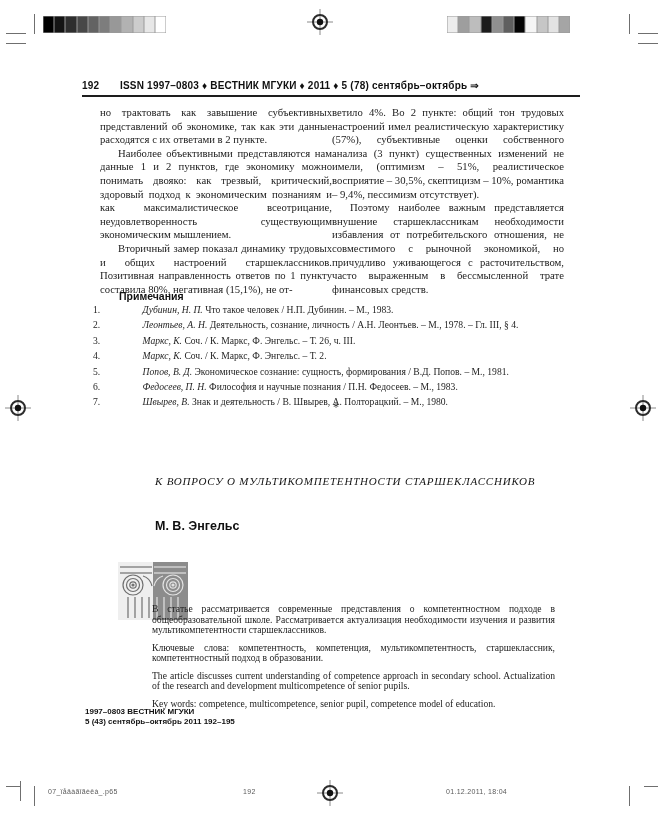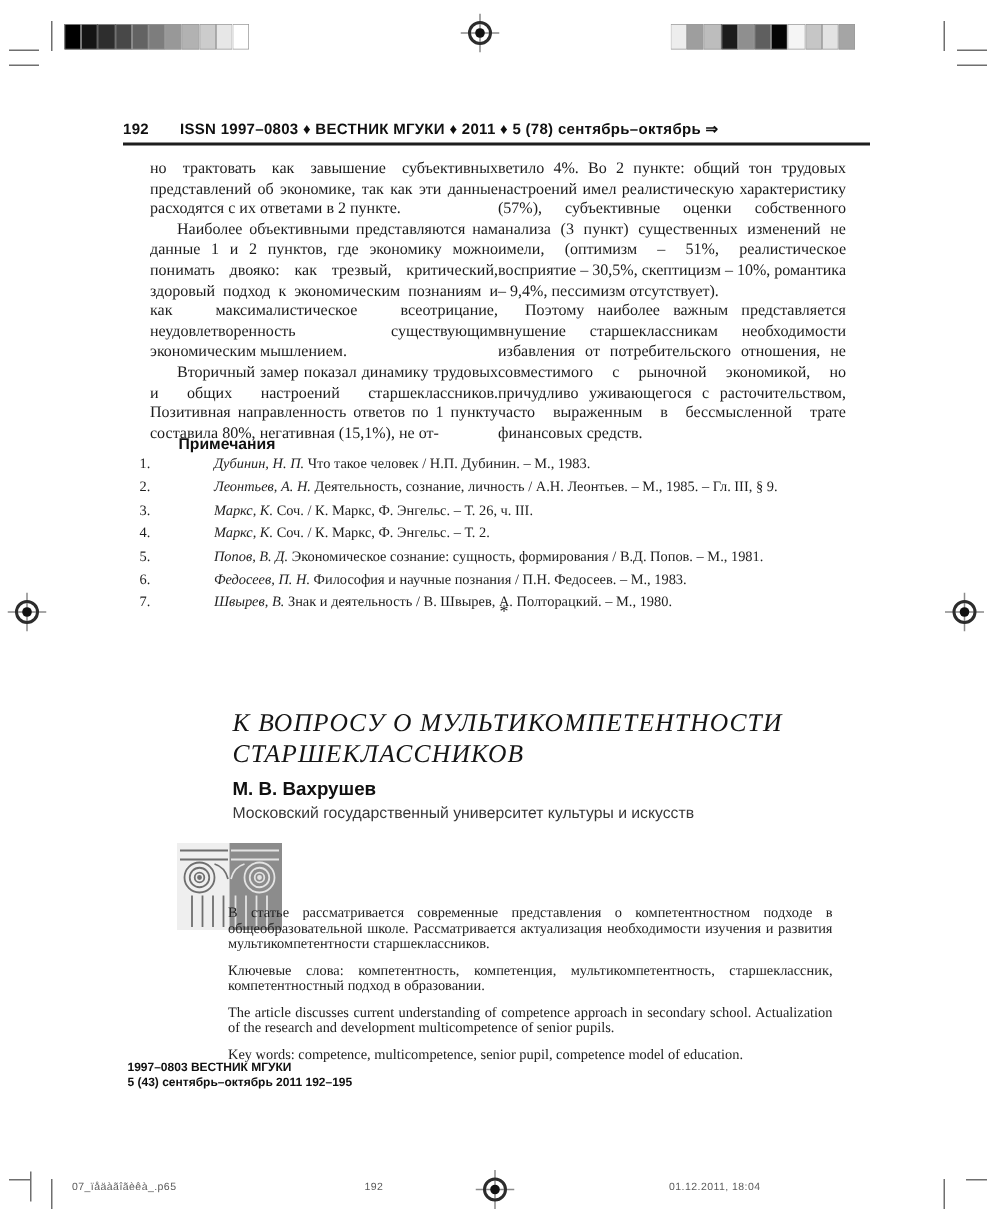--- a/index.html
+++ b/index.html
@@ -36,21 +36,21 @@
   .notes-heading{font-family:"Liberation Sans",sans-serif;font-weight:bold;
                  font-size:10.5px;margin-left:26px;color:#101010;}
   .note{font-size:9.6px;line-height:15.4px;white-space:nowrap;color:#1e1e1e;}
   .note i{font-style:italic;margin-left:40px;}
 
   .star-sep{position:absolute;left:100px;top:400px;width:472px;text-align:center;
             font-size:12px;color:#2a2a2a;}
 
   
   .article-title{position:absolute;left:155px;top:471px;width:440px;
-                 font-style:italic;font-size:17px;line-height:21px;
+                 font-style:italic;font-size:11px;line-height:21px;
                  letter-spacing:0.8px;color:#151515;}
   .article-author{position:absolute;left:155px;top:519px;
                   font-family:"Liberation Sans",sans-serif;font-weight:bold;
                   font-size:12.5px;color:#101010;}
   .article-affiliation{position:absolute;left:155px;top:536px;
                   font-family:"Liberation Sans",sans-serif;font-size:10.5px;color:#373737;}
 
   .ornament{position:absolute;left:118px;top:562px;width:70px;height:58px;}
 
   .abstracts{position:absolute;left:152px;top:604px;width:420px;
@@ -153,33 +153,32 @@
     <p class="indent">Вторичный замер показал динамику трудовых и общих настроений старшеклассников. Позитивная направленность ответов по 1 пункту составила 80%, негативная (15,1%), не от-</p>
   </div>
   <div class="col col-right">
     <p>ветило 4%. Во 2 пункте: общий тон трудовых настроений имел реалистическую характеристику (57%), субъективные оценки собственного анализа (3 пункт) существенных изменений не имели, (оптимизм – 51%, реалистическое восприятие – 30,5%, скептицизм – 10%, романтика – 9,4%, пессимизм отсутствует).</p>
     <p class="indent">Поэтому наиболее важным представляется внушение старшеклассникам необходимости избавления от потребительского отношения, не совместимого с рыночной экономикой, но причудливо уживающегося с расточительством, часто выраженным в бессмысленной трате финансовых средств.</p>
   </div>
 
   <div class="notes">
     <div class="notes-heading">Примечания</div>
     <div class="note"><span>1.</span> <i>Дубинин, Н. П.</i> <span>Что такое человек / Н.П. Дубинин. – М., 1983.</span></div>
-    <div class="note"><span>2.</span> <i>Леонтьев, А. Н.</i> <span>Деятельность, сознание, личность / А.Н. Леонтьев. – М., 1985. – Гл. III, § 9.</span></div>
+    <div class="note"><span>2.</span> <i>Леонтьев, А. Н.</i> <span>Деятельность, сознание, личность / А.Н. Леонтьев. – М., 1978. – Гл. III, § 4.</span></div>
     <div class="note"><span>3.</span> <i>Маркс, К.</i> <span>Соч. / К. Маркс, Ф. Энгельс. – Т. 26, ч. III.</span></div>
     <div class="note"><span>4.</span> <i>Маркс, К.</i> <span>Соч. / К. Маркс, Ф. Энгельс. – Т. 2.</span></div>
     <div class="note"><span>5.</span> <i>Попов, В. Д.</i> <span>Экономическое сознание: сущность, формирования / В.Д. Попов. – М., 1981.</span></div>
     <div class="note"><span>6.</span> <i>Федосеев, П. Н.</i> <span>Философия и научные познания / П.Н. Федосеев. – М., 1983.</span></div>
     <div class="note"><span>7.</span> <i>Швырев, В.</i> <span>Знак и деятельность / В. Швырев, А. Полторацкий. – М., 1980.</span></div>
   </div>
 
   <div class="star-sep">*</div>
 
   <div class="article-title">К ВОПРОСУ О МУЛЬТИКОМПЕТЕНТНОСТИ СТАРШЕКЛАССНИКОВ</div>
-  <div class="article-author">М. В. Вахрушев</div>
-  <div class="article-affiliation">Московский государственный университет культуры и искусств</div>
+  <div class="article-author">М. В. Энгельс</div>
 
   <div class="ornament">
     <svg viewBox="0 0 70 58" width="70" height="58">
       <rect x="0" y="0" width="35" height="58" fill="#efefef"></rect>
       <rect x="35" y="0" width="35" height="58" fill="#8c8c8c"></rect>
       <g stroke="#6f6f6f" fill="none" stroke-width="1.2">
         <line x1="2" y1="5" x2="34" y2="5"></line>
         <line x1="2" y1="11" x2="34" y2="11"></line>
         <circle cx="15" cy="23" r="10"></circle>
         <circle cx="15" cy="23" r="6.5"></circle>

